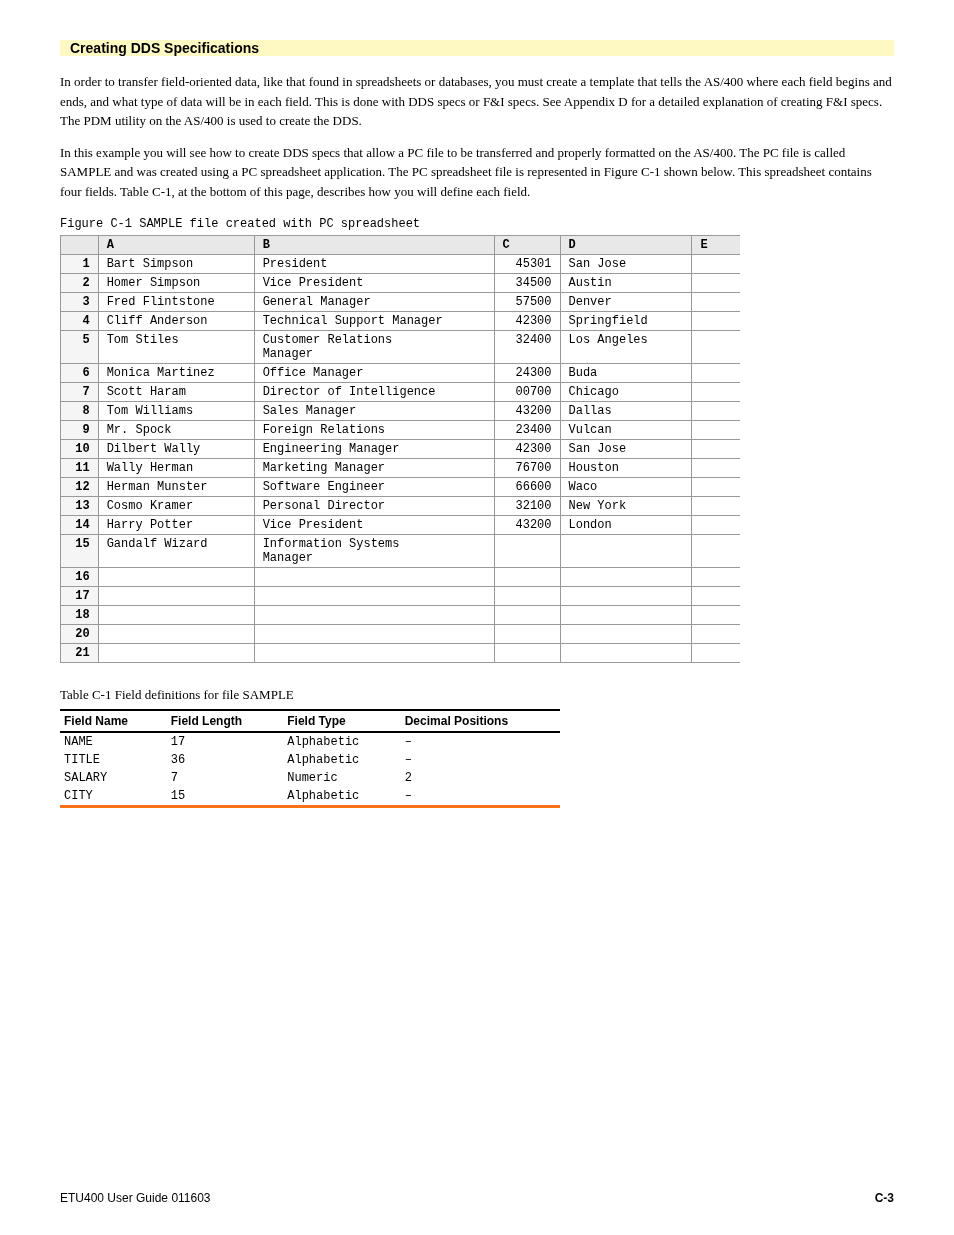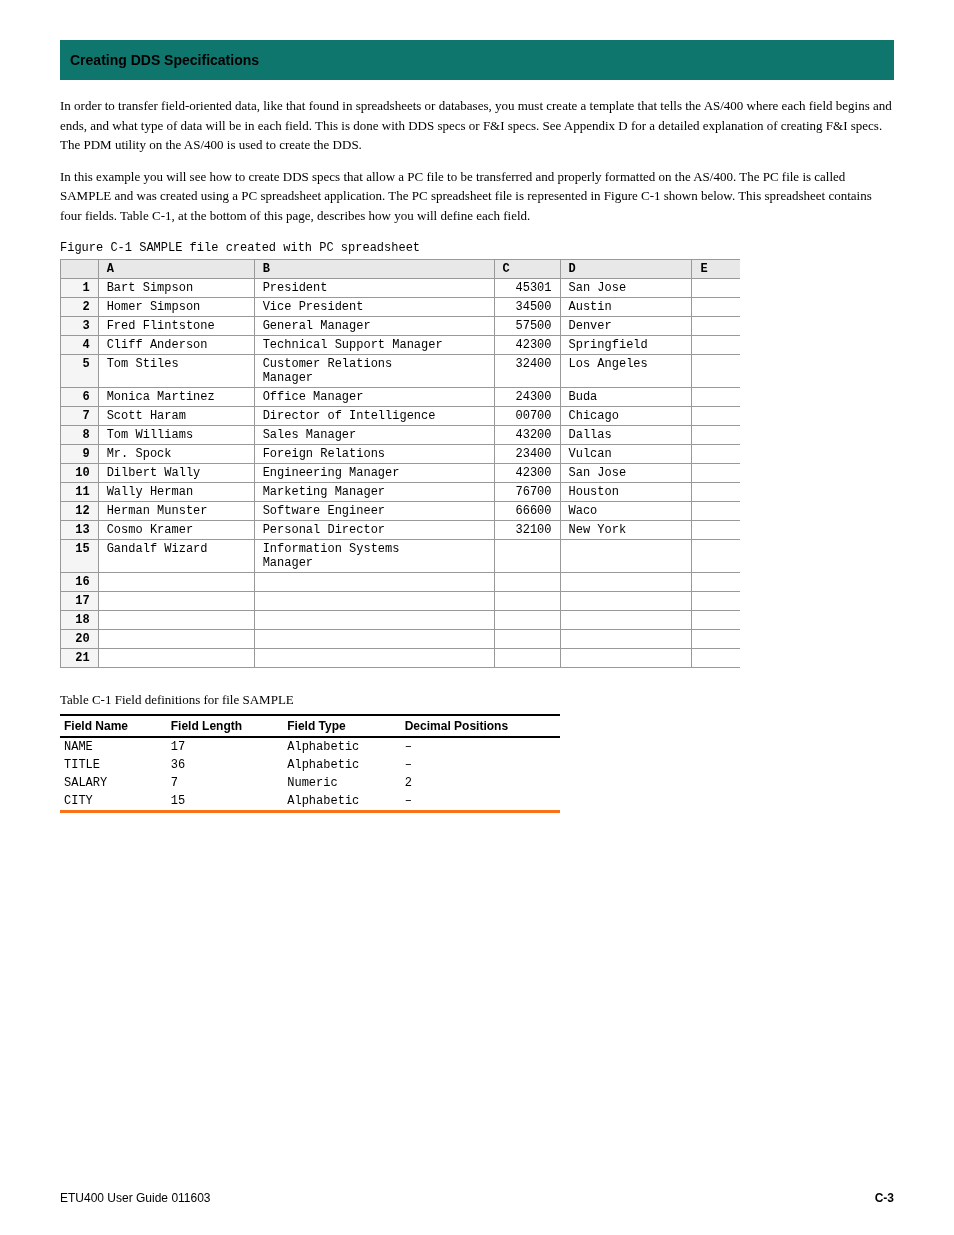--- a/index.html
+++ b/index.html
@@ -7,22 +7,22 @@
       background: #fff;
       font-family: Arial, Helvetica, sans-serif;
       font-size: 13px;
       color: #000;
       width: 954px;
       min-height: 1235px;
       padding: 40px 60px 60px 60px;
     }
 
     .page-header {
-      background: #0f766e;
-      padding: 12px 10px;
+      background: #fef9c3;
+      padding: 0 10px;
       margin-bottom: 16px;
     }
     .page-header h2 {
       font-size: 14px;
       font-weight: bold;
     }
 
     .body-text {
       font-family: 'Times New Roman', Times, serif;
       font-size: 13px;
@@ -256,20 +256,28 @@
     </tr>
     <tr>
       <td class="row-num">13</td>
       <td class="col-a">Cosmo Kramer</td>
       <td class="col-b">Personal Director</td>
       <td class="col-c">32100</td>
       <td class="col-d">New York</td>
       <td class="col-e"></td>
     </tr>
     <tr>
+      <td class="row-num">14</td>
+      <td class="col-a">Harry Potter</td>
+      <td class="col-b">Vice President</td>
+      <td class="col-c">43200</td>
+      <td class="col-d">London</td>
+      <td class="col-e"></td>
+    </tr>
+    <tr>
       <td class="row-num">15</td>
       <td class="col-a">Gandalf Wizard</td>
       <td class="col-b">Information Systems<br>Manager</td>
       <td class="col-c"></td>
       <td class="col-d"></td>
       <td class="col-e"></td>
     </tr>
     <tr>
       <td class="row-num">16</td>
       <td class="col-a">&nbsp;</td>

